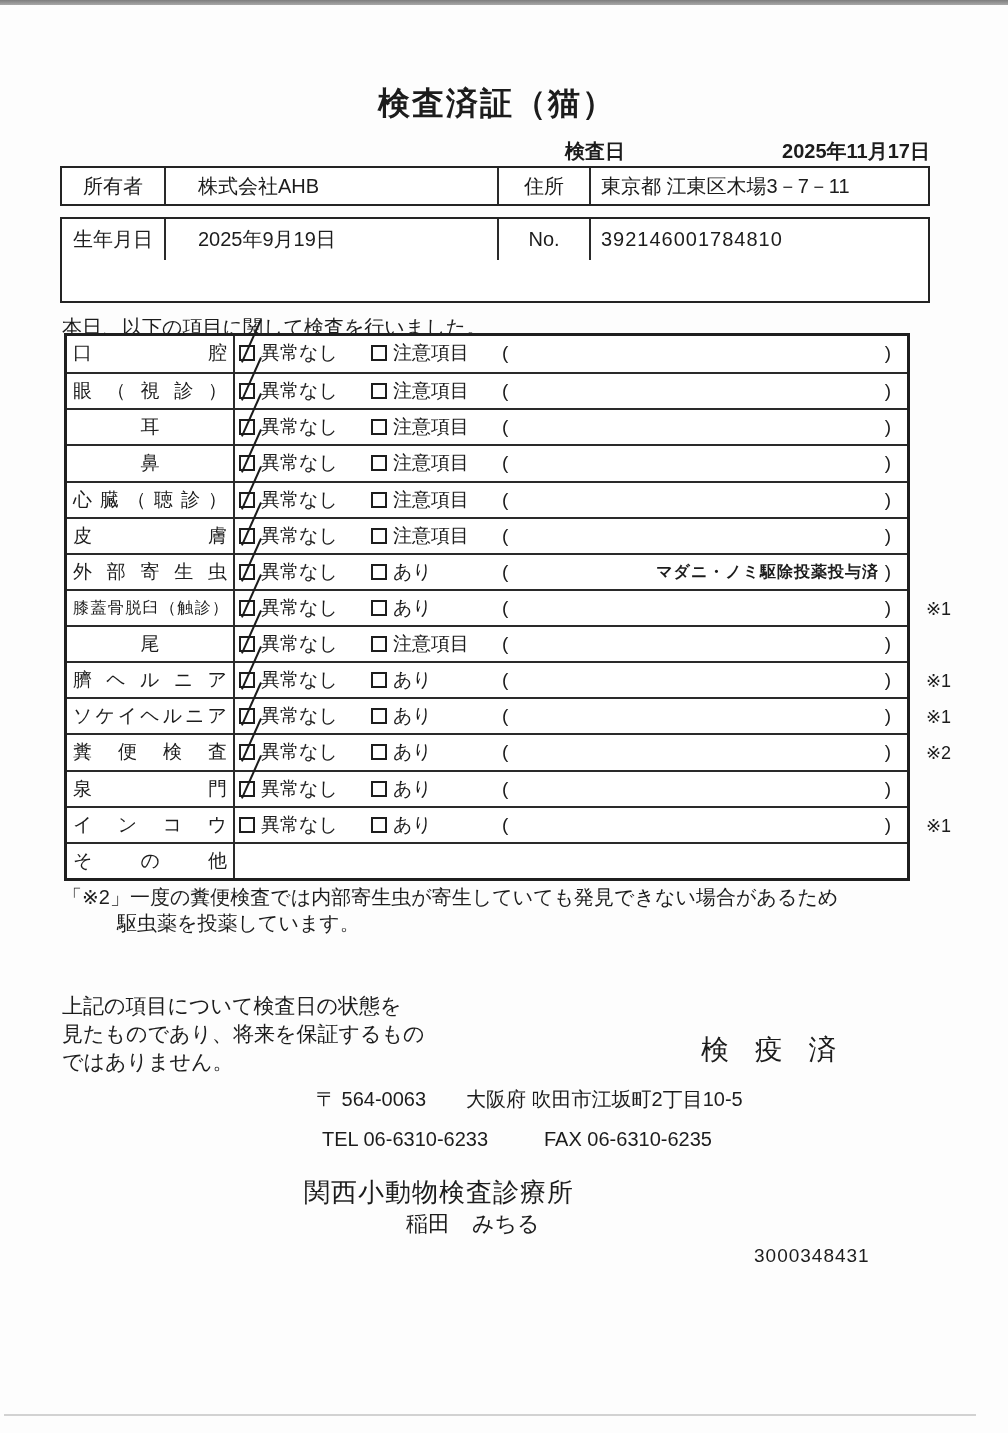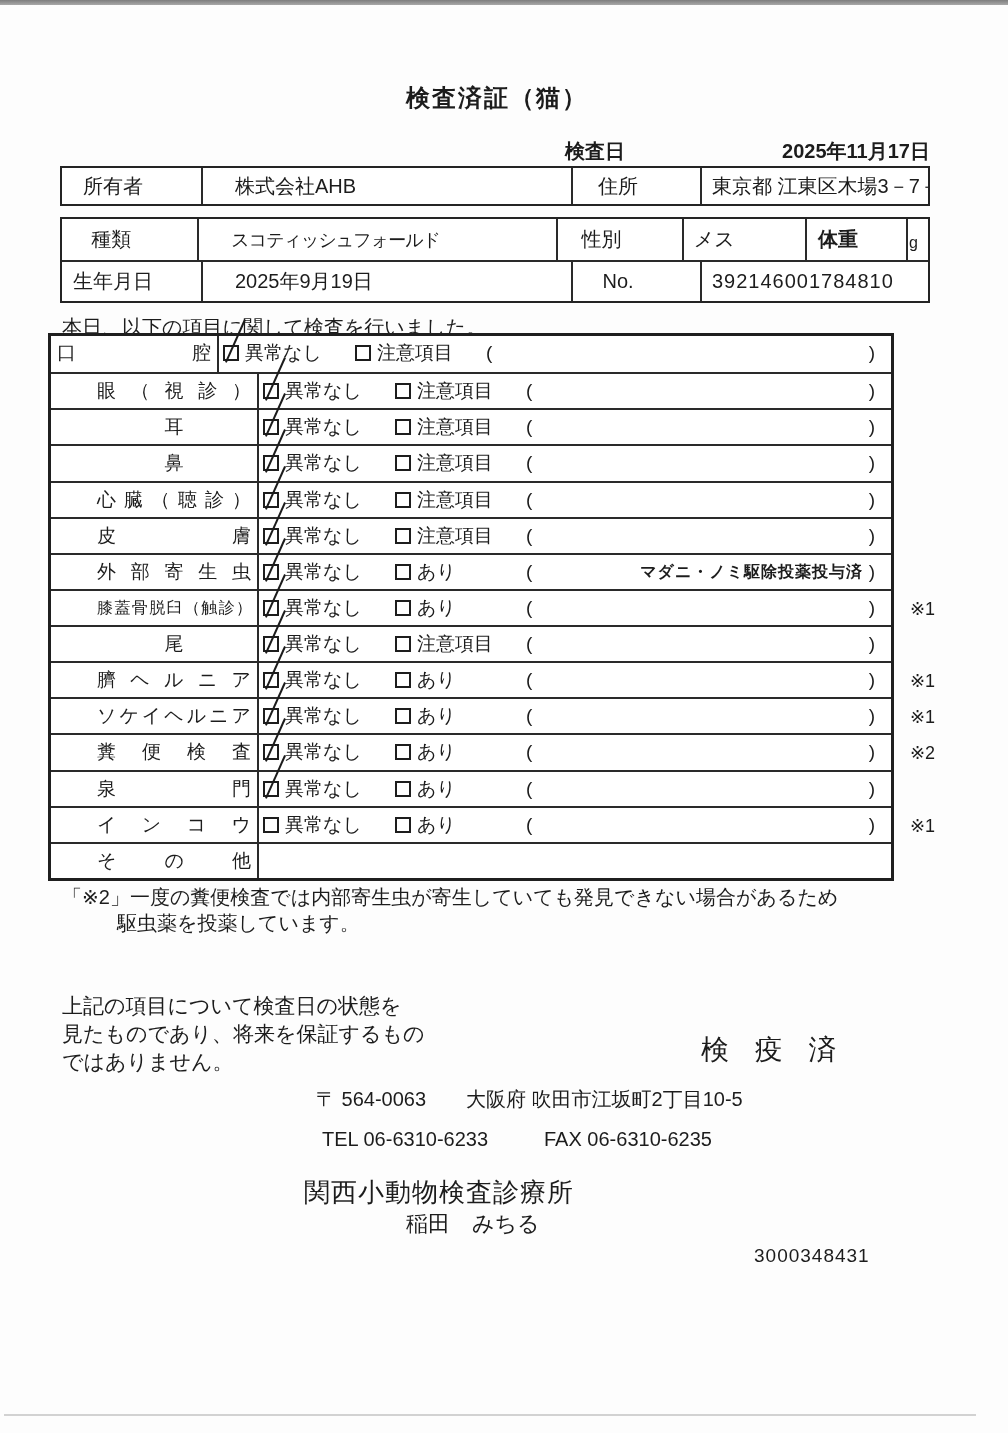--- a/index.html
+++ b/index.html
@@ -8,29 +8,29 @@
   .page {
     position:relative; width:1008px; height:1433px; margin:0 auto;
     background:#fdfdfd; overflow:hidden;
   }
   .scan-top-edge { position:absolute; top:0; left:0; width:100%; height:5px;
     background:linear-gradient(#7e7e7e,#a9a9a9); }
   .scan-bottom-edge { position:absolute; top:1414px; left:4px; width:972px; height:2px;
     background:#d2d2d2; }
 
   .doc-title { position:absolute; top:82px; left:0; width:1008px; text-align:center;
-    font-size:24px; font-weight:600; letter-spacing:2px; padding-right:14px; }
+    font-size:32px; font-weight:600; letter-spacing:2px; padding-right:14px; }
 
   .exam-date-row { position:absolute; top:138px; left:60px; width:870px; height:24px; font-size:20px;font-weight:bold; }
   .exam-date-label { position:absolute; left:505px; top:0; }
   .exam-date-value { position:absolute; right:0; top:0; }
 
   
   .htable { position:absolute; left:60px; width:870px; border:2px solid #242424; background:#fff; }
-  .hrow { display:flex;gap:37px; }
+  .hrow { display:flex; }
   .hrow + .hrow { border-top:2px solid #2a2a2a; }
   .hcell { font-size:20px; display:flex; align-items:center; padding:0 10px; overflow:hidden; white-space:nowrap; }
   .hcell.lab { justify-content:center; padding:0 4px; }
   .hcell.bord { border-left:2px solid #2a2a2a; }
   .owner-table { top:166px; height:40px; }
   .owner-table .hrow { height:36px; }
   .animal-table { top:217px; height:86px; }
   .animal-table .hrow { height:41px; }
   .w-lab { width:102px; }
   .w-val1 { width:333px;padding-left:32px; }
@@ -38,24 +38,24 @@
   .breed { font-size:18px; letter-spacing:-1px; }
   .sex-cell { width:89px; }
   .weight-lab { width:66px; font-weight:600; }
   .weight-cell { flex:1; justify-content:flex-end; }
   .weight-unit { font-size:16px; margin-left:14px; margin-top:6px; }
   .no-val { letter-spacing:1px; }
 
   .intro-line { position:absolute; top:306px; left:62px; font-size:20px;margin-top:8px; }
 
   
-  .exam-table { position:absolute; top:333px; left:48px; width:846px; height:548px;
+  .exam-table { position:absolute; top:333px; left:64px; width:846px; height:548px;
     border:3px solid #1f1f1f; display:grid; grid-template-rows:repeat(15,1fr); background:#fff; }
   .trow { position:relative; display:flex; overflow:visible; }
-  .trow + .trow { border-top:2px solid #2a2a2a;padding-left:40px; }
+  .trow + .trow { border-top:2px solid #2a2a2a; }
   .tlabel { width:168px; border-right:2px solid #2a2a2a; font-size:19px;
     padding:0 6px; line-height:32px; display:block; align-self:stretch;
     text-align:justify; text-align-last:justify; overflow:hidden; }
   .trow .tlabel { line-height:34px; }
   .tlabel.center { text-align:center; text-align-last:center; }
   .tlabel.small { font-size:16px; letter-spacing:-1px; line-height:34px; }
   .tcell { position:relative; flex:1; overflow:visible; }
   .olbl { position:absolute; top:0; line-height:34px; font-size:19px; white-space:nowrap; }
   .cb { position:absolute; top:9px; width:16px; height:16px; border:2px solid #1d1d1d; background:#fff; }
   .cb1 { left:4px; }
@@ -108,31 +108,20 @@
     <div class="hrow">
       <div class="hcell lab w-lab">所有者</div>
       <div class="hcell bord w-val1">株式会社AHB</div>
       <div class="hcell lab bord w-lab2">住所</div>
       <div class="hcell bord" style="flex:1">東京都 江東区木場3－7－11</div>
     </div>
   </div>
 
   <div class="htable animal-table">
     <div class="hrow">
-      <div class="hcell lab w-lab">種類</div>
-      <div class="hcell bord w-val1 breed">スコティッシュフォールド</div>
-      <div class="hcell lab bord w-lab2">性別</div>
-      <div class="hcell bord sex-cell">メス</div>
-      <div class="hcell lab bord weight-lab">体重</div>
-      <div class="hcell bord weight-cell">
-        <span>834</span>
-        <span class="weight-unit">g</span>
-      </div>
-    </div>
-    <div class="hrow">
       <div class="hcell lab w-lab">生年月日</div>
       <div class="hcell bord w-val1">2025年9月19日</div>
       <div class="hcell lab bord w-lab2">No.</div>
       <div class="hcell bord no-val" style="flex:1">392146001784810</div>
     </div>
   </div>
 
   <div class="intro-line">本日、以下の項目に関して検査を行いました。</div>
 
   <div class="exam-table">

